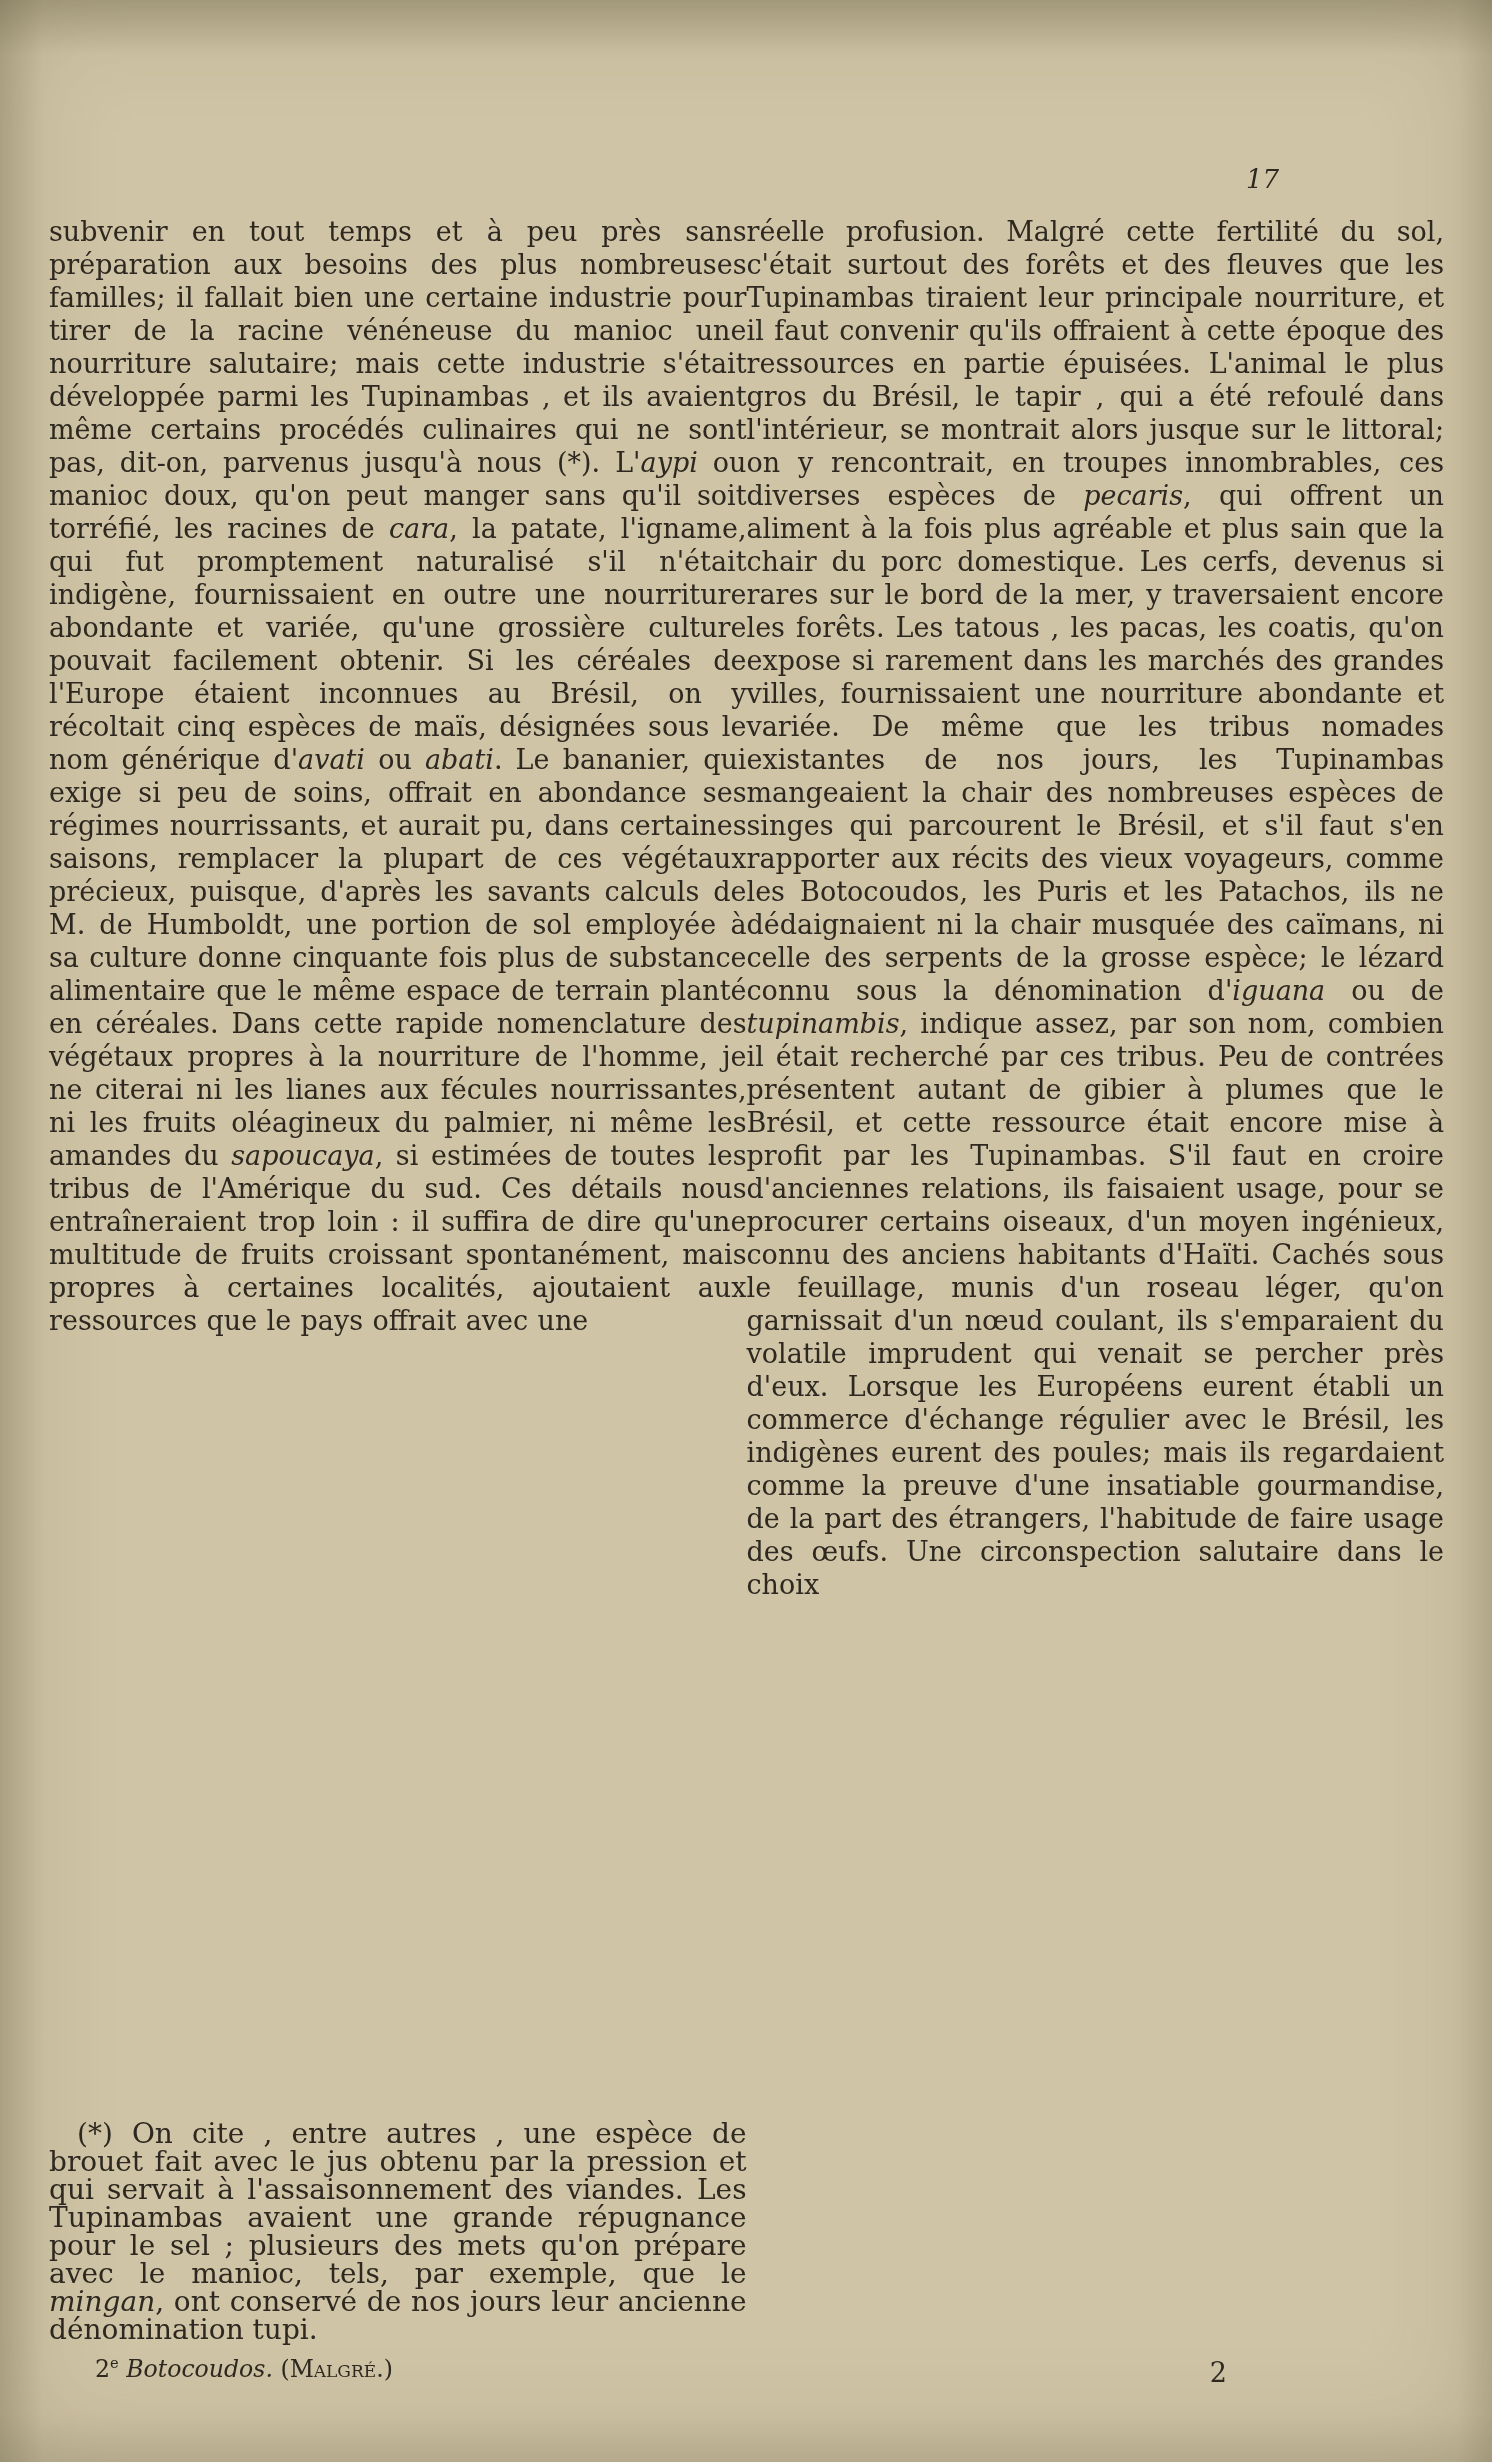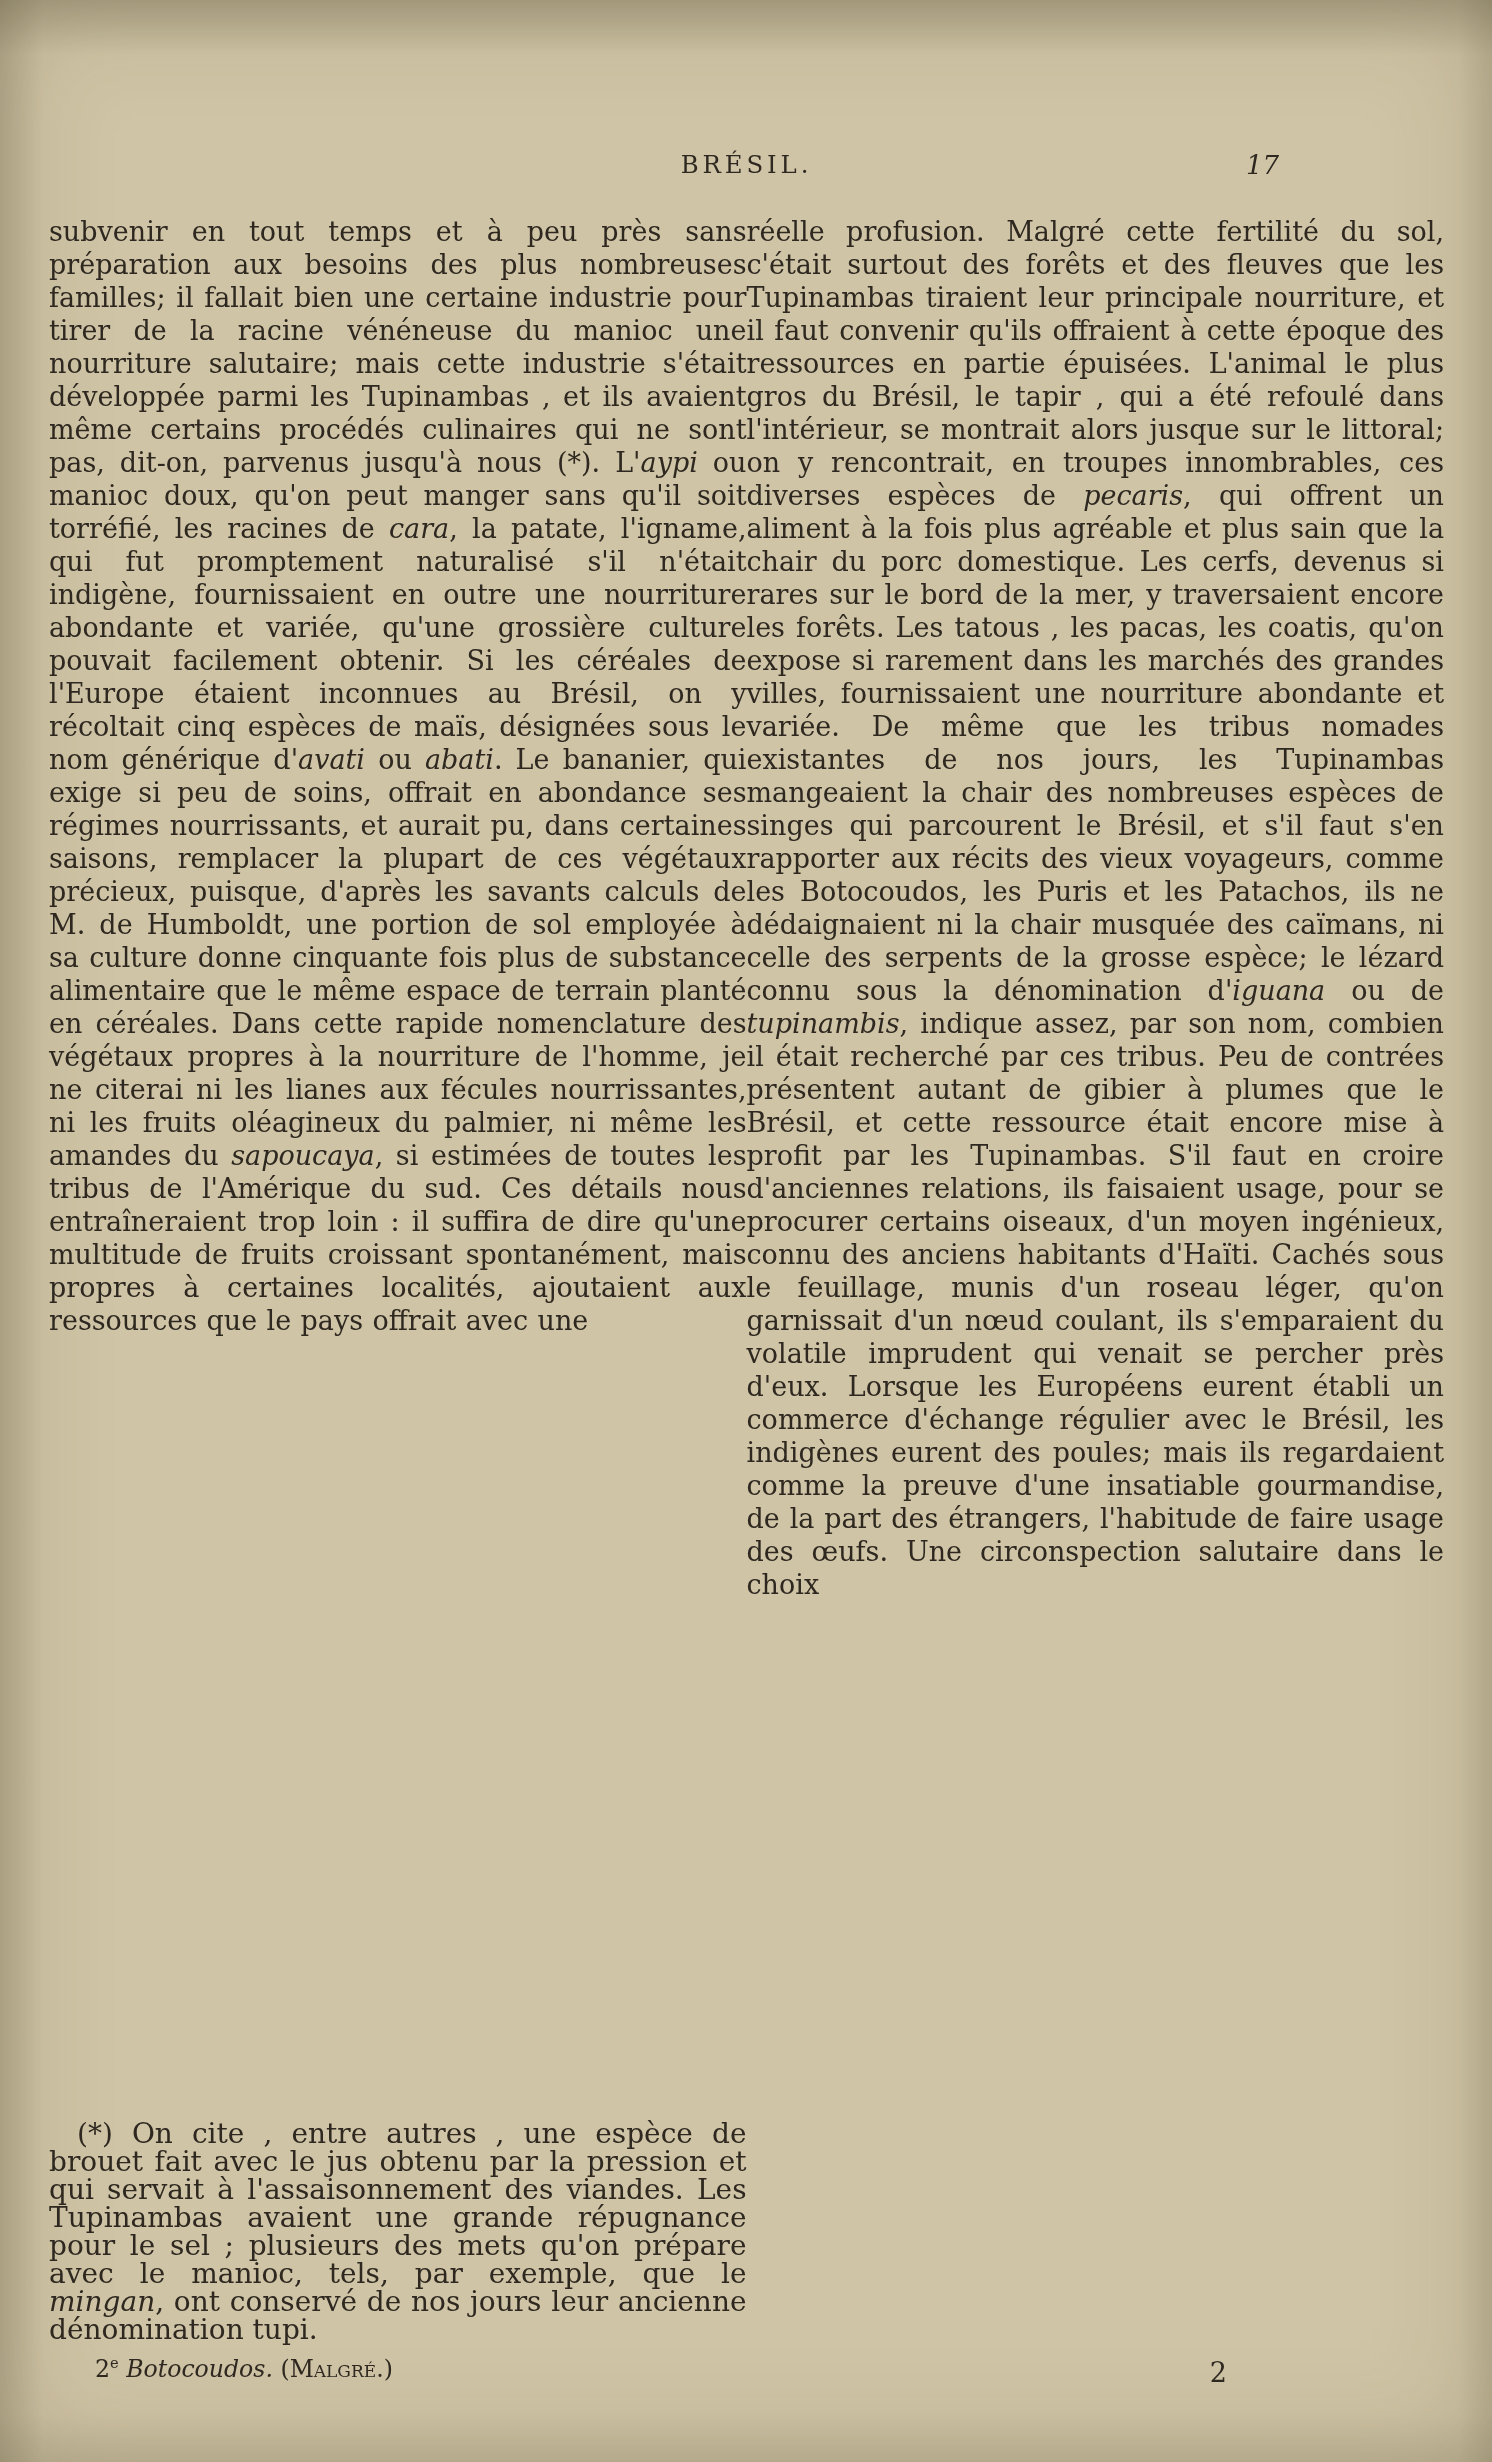--- a/index.html
+++ b/index.html
@@ -36,21 +36,21 @@
   .running-title{
     position:absolute;
     left:0; right:0;
     text-align:center;
     font-size:24.4px;
     letter-spacing:3.9px;
     font-variant:small-caps;
   }
   .page-number-top{
     position:absolute;
-    right:165px; top:0;
+    right:165px; top:14px;
     font-size:26px;
     font-style:italic;
   }
   .columns{
     display:flex;
     height:2204px;
   }
   .column{
     flex:1 1 0;
     display:flex;
@@ -92,21 +92,20 @@
   .sc{font-variant:small-caps;}
   .it{font-style:italic;}
 </style>
 </head>
 <body>
 
 <div class="scan">
   <div class="page-inner">
 
     <header class="page-header">
-      <div class="running-title">BRÉSIL.</div>
       <div class="page-number-top">17</div>
     </header>
 
     <div class="columns">
 
       <div class="column" lang="fr">
         <p class="body-text"><span>subvenir en tout temps et à peu près sans préparation aux besoins des plus nombreuses familles; il fallait bien une certaine industrie pour tirer de la racine vénéneuse du manioc une nourriture salutaire; mais cette industrie s'était développée parmi les Tupinambas , et ils avaient même certains procédés culinaires qui ne sont pas, dit-on, parvenus jusqu'à nous (*). L'</span><span class="it">aypi</span><span> ou manioc doux, qu'on peut manger sans qu'il soit torréfié, les racines de </span><span class="it">cara</span><span>, la patate, l'igname, qui fut promptement naturalisé s'il n'était indigène, fournissaient en outre une nourriture abondante et variée, qu'une grossière culture pouvait facilement obtenir. Si les céréales de l'Europe étaient inconnues au Brésil, on y récoltait cinq espèces de maïs, désignées sous le nom générique d'</span><span class="it">avati</span><span> ou </span><span class="it">abati</span><span>. Le bananier, qui exige si peu de soins, offrait en abondance ses régimes nourrissants, et aurait pu, dans certaines saisons, remplacer la plupart de ces végétaux précieux, puisque, d'après les savants calculs de M. de Humboldt, une portion de sol employée à sa culture donne cinquante fois plus de substance alimentaire que le même espace de terrain planté en céréales. Dans cette rapide nomenclature des végétaux propres à la nourriture de l'homme, je ne citerai ni les lianes aux fécules nourrissantes, ni les fruits oléagineux du palmier, ni même les amandes du </span><span class="it">sapoucaya</span><span>, si estimées de toutes les tribus de l'Amérique du sud. Ces détails nous entraîneraient trop loin : il suffira de dire qu'une multitude de fruits croissant spontanément, mais propres à certaines localités, ajoutaient aux ressources que le pays offrait avec une</span></p>
         <div class="footnote"><span>(*) On cite , entre autres , une espèce de brouet fait avec le jus obtenu par la pression et qui servait à l'assaisonnement des viandes. Les Tupinambas avaient une grande répugnance pour le sel ; plusieurs des mets qu'on prépare avec le manioc, tels, par exemple, que le </span><span class="it">mingan</span><span>, ont conservé de nos jours leur ancienne dénomination tupi.</span></div>
         <div class="signature"><span>2</span><sup>e</sup><span> </span><span class="it">Botocoudos.</span><span> </span><span class="sc">(Malgré.)</span></div>
       </div>

